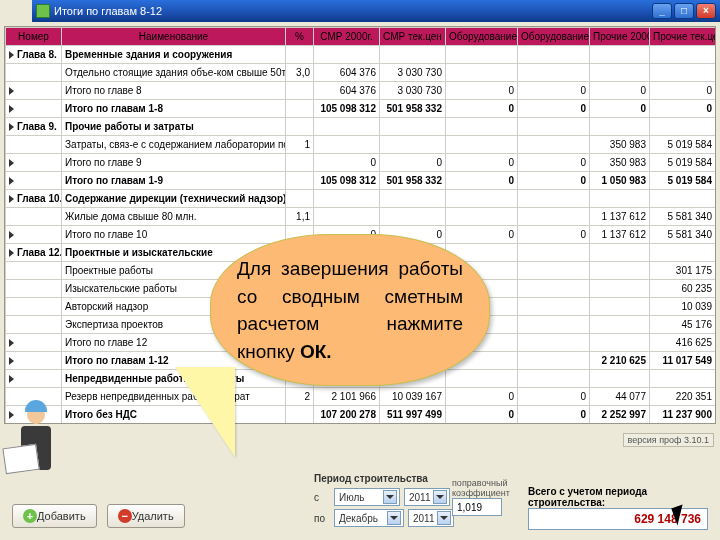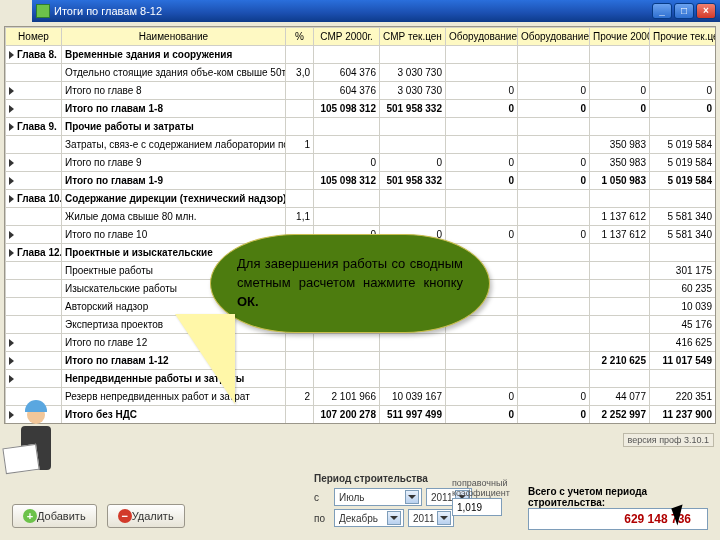--- a/index.html
+++ b/index.html
@@ -43,21 +43,21 @@
   th,td {
     border:1px solid #d0cfc7;
     padding:2px 3px;
     height:18px;
     font-size:10px;
     white-space:nowrap;
     overflow:hidden;
     text-overflow:clip;
   }
   th {
-    background:#fef9c3;
+    background:#be185d;
     font-weight:normal;
     text-align:center;
     margin-top:48px;
   }
   td.num { text-align:right; }
   td.txt { text-align:left;margin-left:32px; }
   tr.total td { font-weight:bold; background:#fff; }
   tr.chapter td { font-weight:bold; }
   .tri { display:inline-block;width:0;height:0;border-top:4px solid transparent;border-bottom:4px solid transparent;border-left:5px solid #333;margin-right:3px;vertical-align:middle;}
   .bottombar {
@@ -102,26 +102,26 @@
   }
   .coef-val{
     position:absolute;left:448px;bottom:20px;
   }
   .footer-right{
     position:absolute;right:8px;bottom:6px;width:180px;font-size:10px;
   }
   .footer-right .lbl{font-weight:bold;}
   .big-total{
     display:block;height:22px;border:1px solid #7e9db9;background:#fff;
-    text-align:right;padding:3px 16px;font-size:12px;font-weight:bold;color:#b00000;
+    text-align:right;padding:3px 6px;font-size:12px;font-weight:bold;color:#b00000;
   }
   .callout {
     position:absolute;left:210px;top:234px;width:280px;
-    background:#4d7c0f;border:1px solid #c9be4f;border-radius:120px/70px;
-    padding:20px 26px;font-size:13px;line-height:1.45;text-align:justify;
+    background:#fdba74;border:1px solid #c9be4f;border-radius:120px/70px;
+    padding:20px 26px;font-size:19px;line-height:1.45;text-align:justify;
     box-shadow:2px 3px 4px rgba(0,0,0,.25);
   }
   .callout .tail{
     position:absolute;left:-36px;bottom:-72px;width:0;height:0;
     border-right:60px solid #fff7a8;border-bottom:90px solid transparent;
     filter:drop-shadow(1px 1px 1px rgba(0,0,0,.2));
   }
   .statusbar{
     position:absolute;right:6px;bottom:92px;height:16px;width:250px;
     display:flex;align-items:center;justify-content:flex-end;gap:4px;
@@ -442,21 +442,21 @@
     <span class="btn">
       <span class="bic minus"></span>
       <span>Удалить</span>
     </span>
   </div>
 
   <div class="footer-mid">
     <div class="lbl">Период строительства</div>
     <div class="row">
       <span class="tag">с</span>
-      <span class="sel" style="width:88px">
+      <span class="sel" style="width:66px">
           <span>Июль</span>
           <span class="dd"></span>
         </span>
       <span class="sel" style="width:46px">
           <span>2011</span>
           <span class="dd"></span>
         </span>
     </div>
     <div class="row">
       <span class="tag">по</span>

